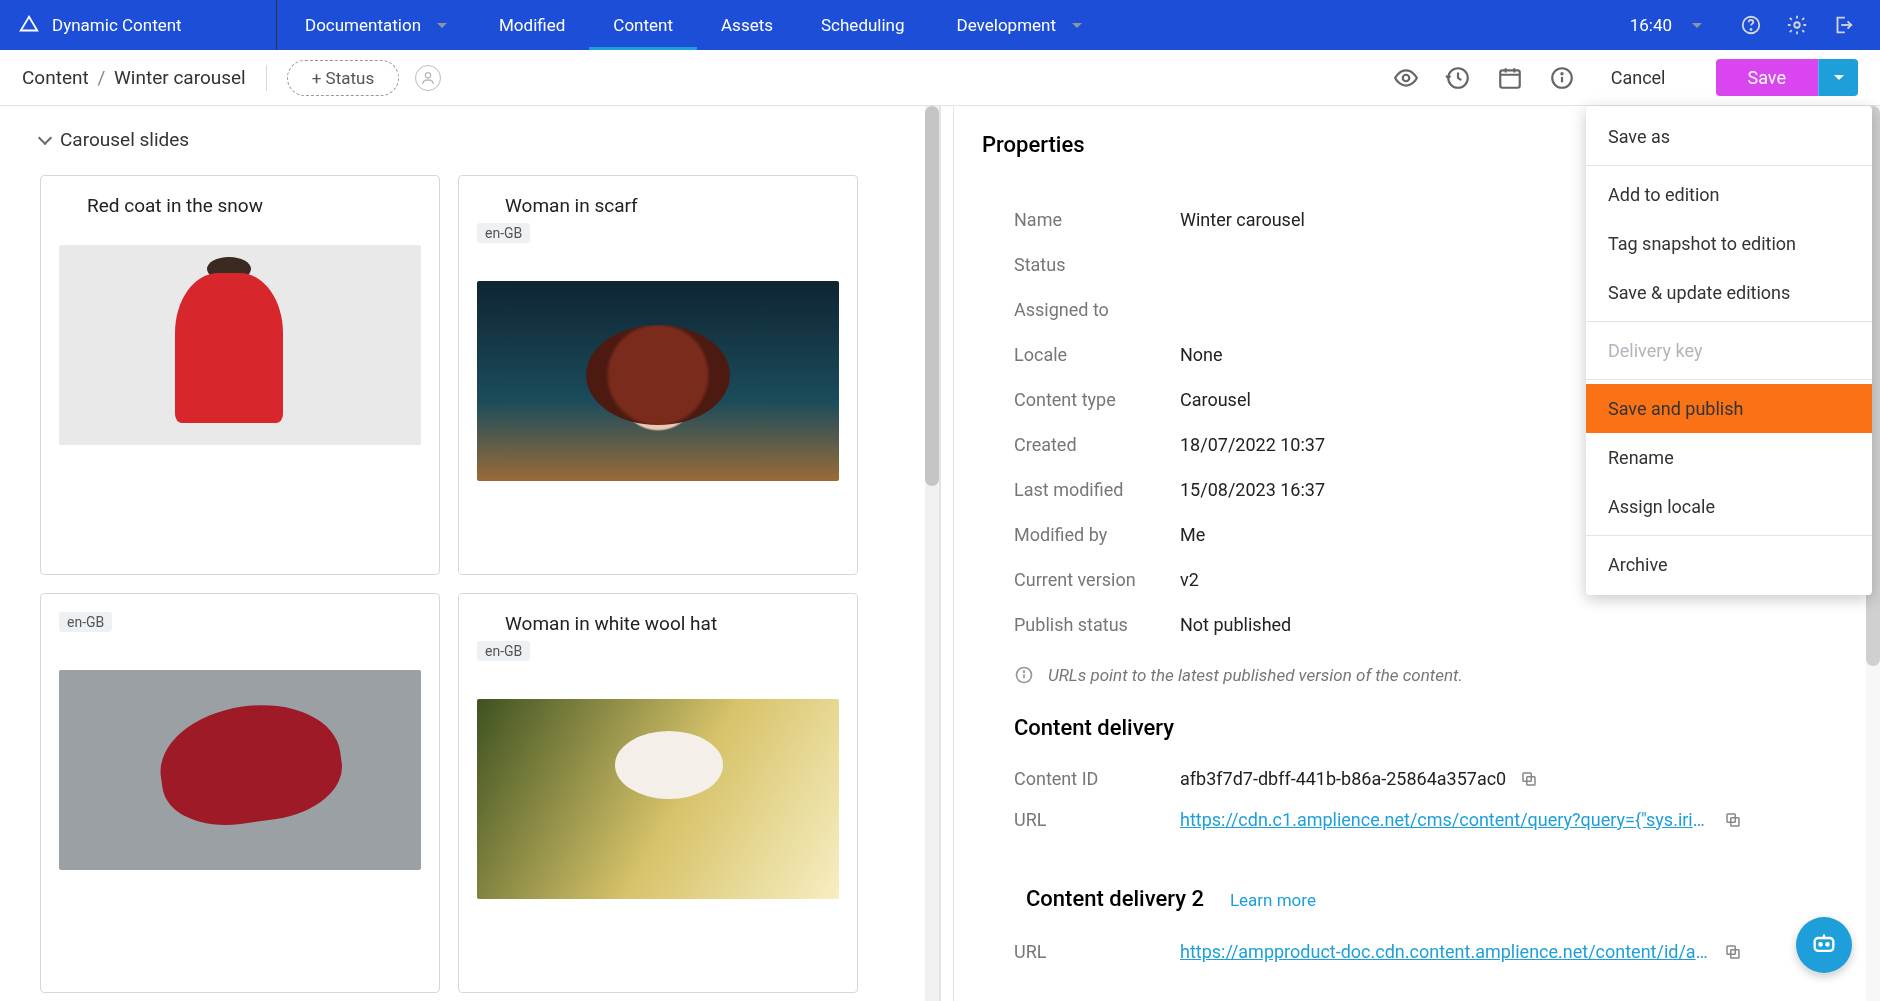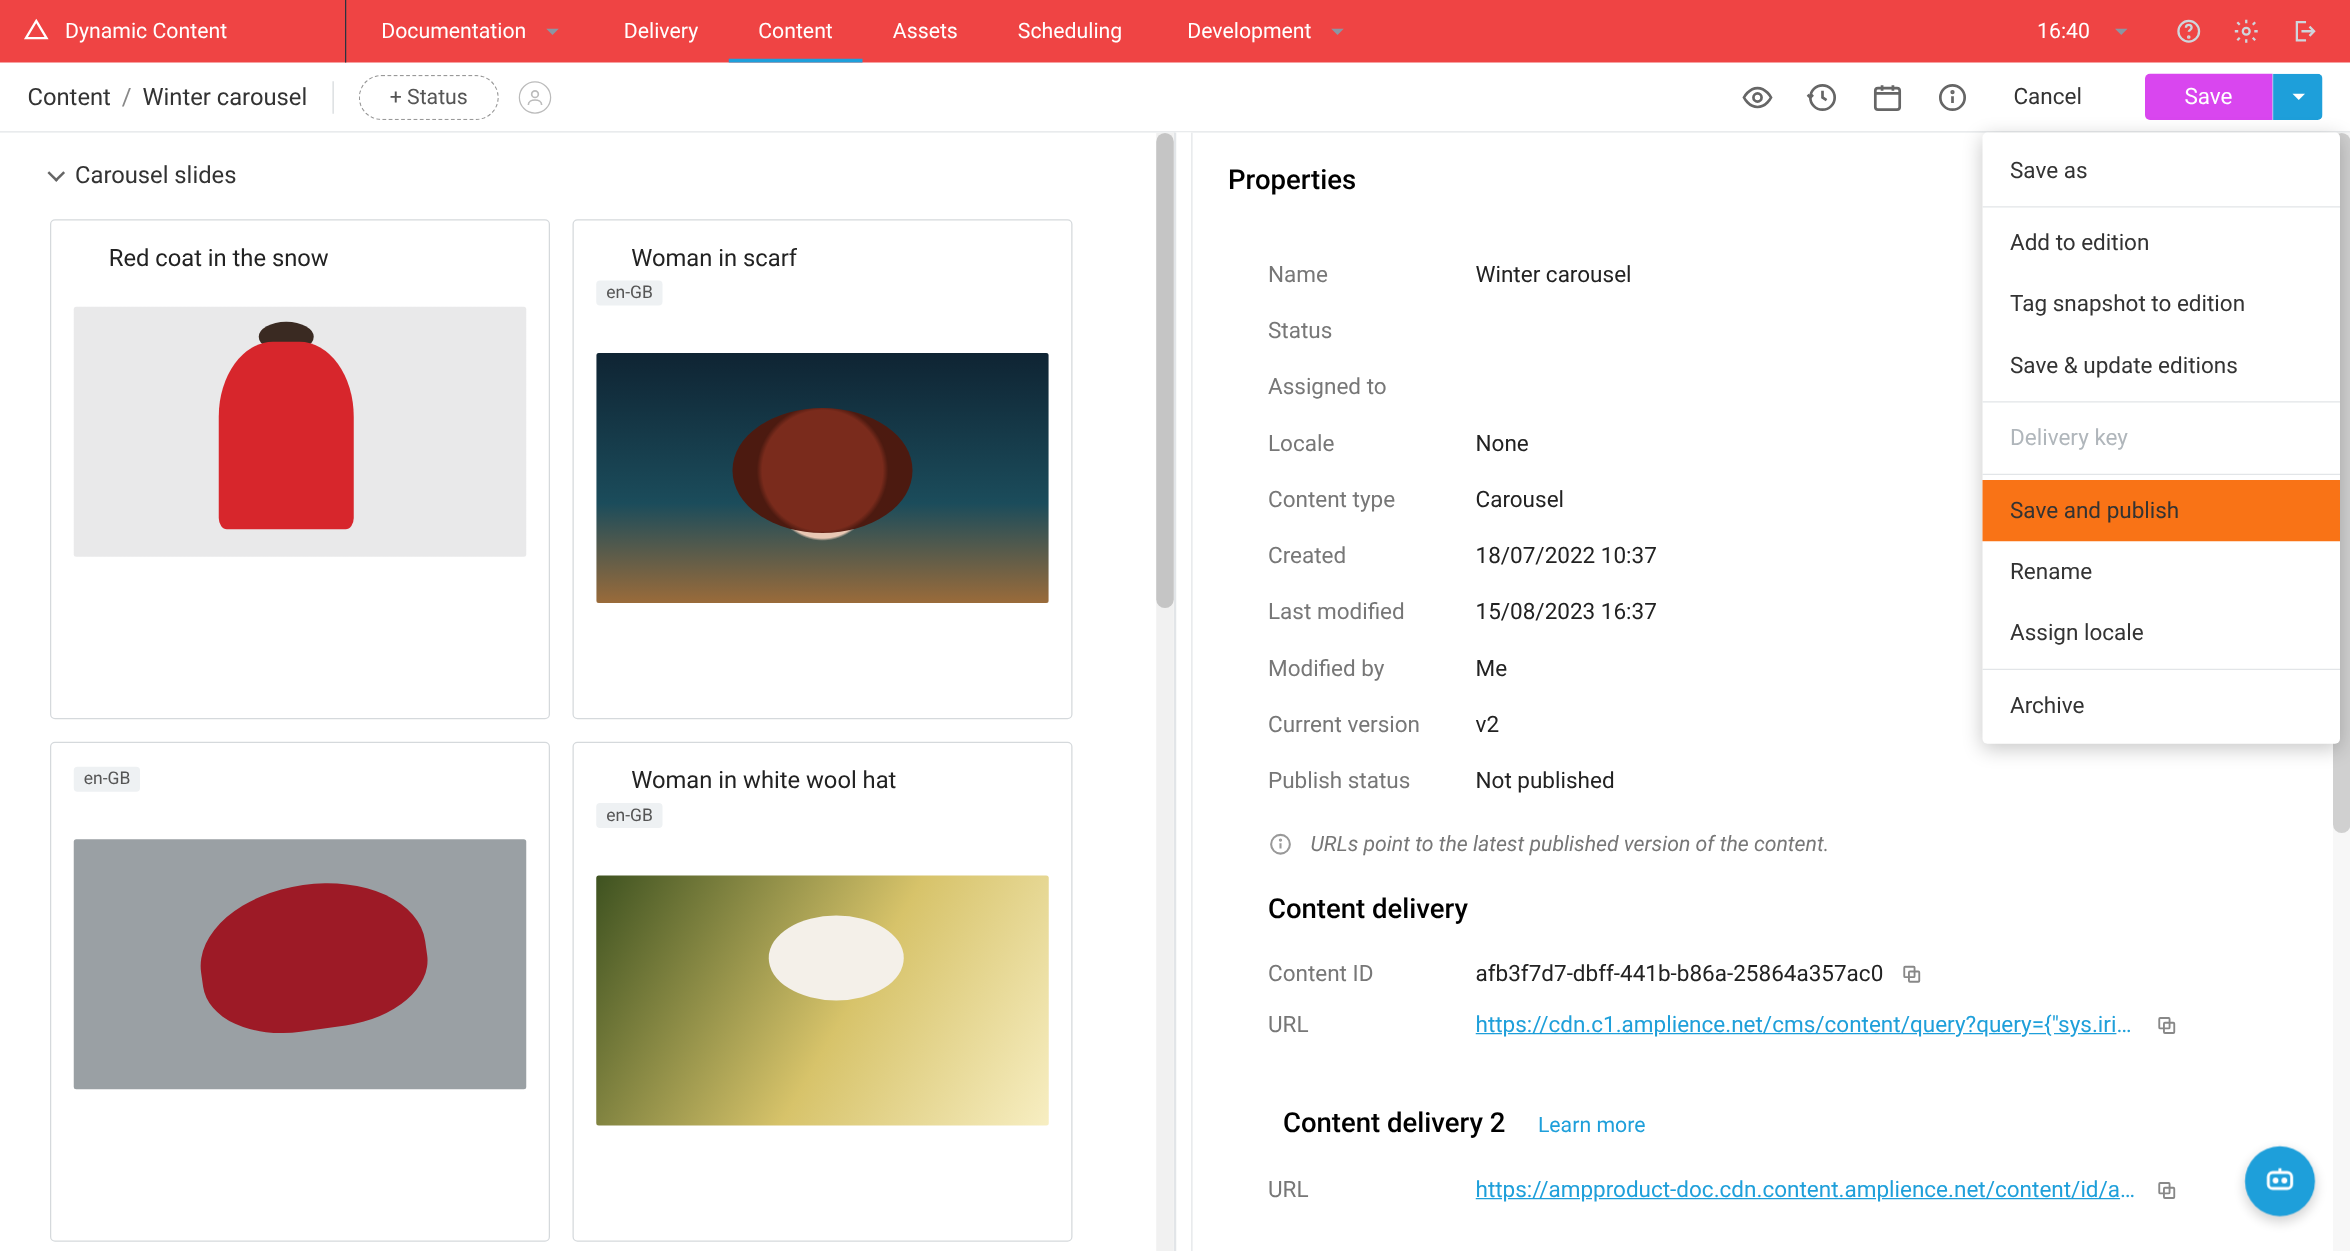--- a/index.html
+++ b/index.html
@@ -1,19 +1,19 @@
 <!DOCTYPE html>
 <html><head>
 <meta charset="utf-8">
 <style>
 * { margin:0; padding:0; box-sizing:border-box; font-family:-apple-system,BlinkMacSystemFont,"Segoe UI",Roboto,sans-serif; }
 body { width:1880px; height:1001px; background:#fff; overflow:hidden; position:relative; }
 
 
-.top-nav { height:50px; background:#ef4444; display:flex; align-items:center; color:#fff; font-size:17px; }
+.top-nav { height:50px; background:#1d4ed8; display:flex; align-items:center; color:#fff; font-size:17px; }
 .brand { display:flex; align-items:center; gap:12px; padding:0 24px 0 18px; height:100%; border-right:1px solid #2a3340; width:277px; }
 .brand-logo { width:22px; height:22px; }
 .brand-logo svg { width:100%; height:100%; }
 .nav-drop { padding:0 28px; display:flex; align-items:center; gap:16px; height:100%; cursor:pointer; }
 .chev { width:0; height:0; border-left:5px solid transparent; border-right:5px solid transparent; border-top:5px solid #8b96a3; }
 .nav-item { padding:0 24px; height:100%; display:flex; align-items:center; cursor:pointer; }
 .nav-item.active { border-bottom:3px solid #1e9fda; padding-top:3px; }
 .nav-spacer { flex:1; }
 .nav-time { padding:0 12px; display:flex; align-items:center; gap:20px; }
 .nav-icons { display:flex; align-items:center; gap:24px; padding:0 26px; }
@@ -108,21 +108,21 @@
           <polygon points="12,3 21,18 3,18"></polygon>
         </svg>
     </span>
     <span>Dynamic Content</span>
   </div>
   <div class="nav-drop">
     <span>Documentation</span>
     <span class="chev"></span>
   </div>
   <div class="nav-item">
-      <span>Delivery</span>
+      <span>Modified</span>
     </div>
   <div class="nav-item active">
       <span>Content</span>
     </div>
   <div class="nav-item">
       <span>Assets</span>
     </div>
   <div class="nav-item">
       <span>Scheduling</span>
     </div>

